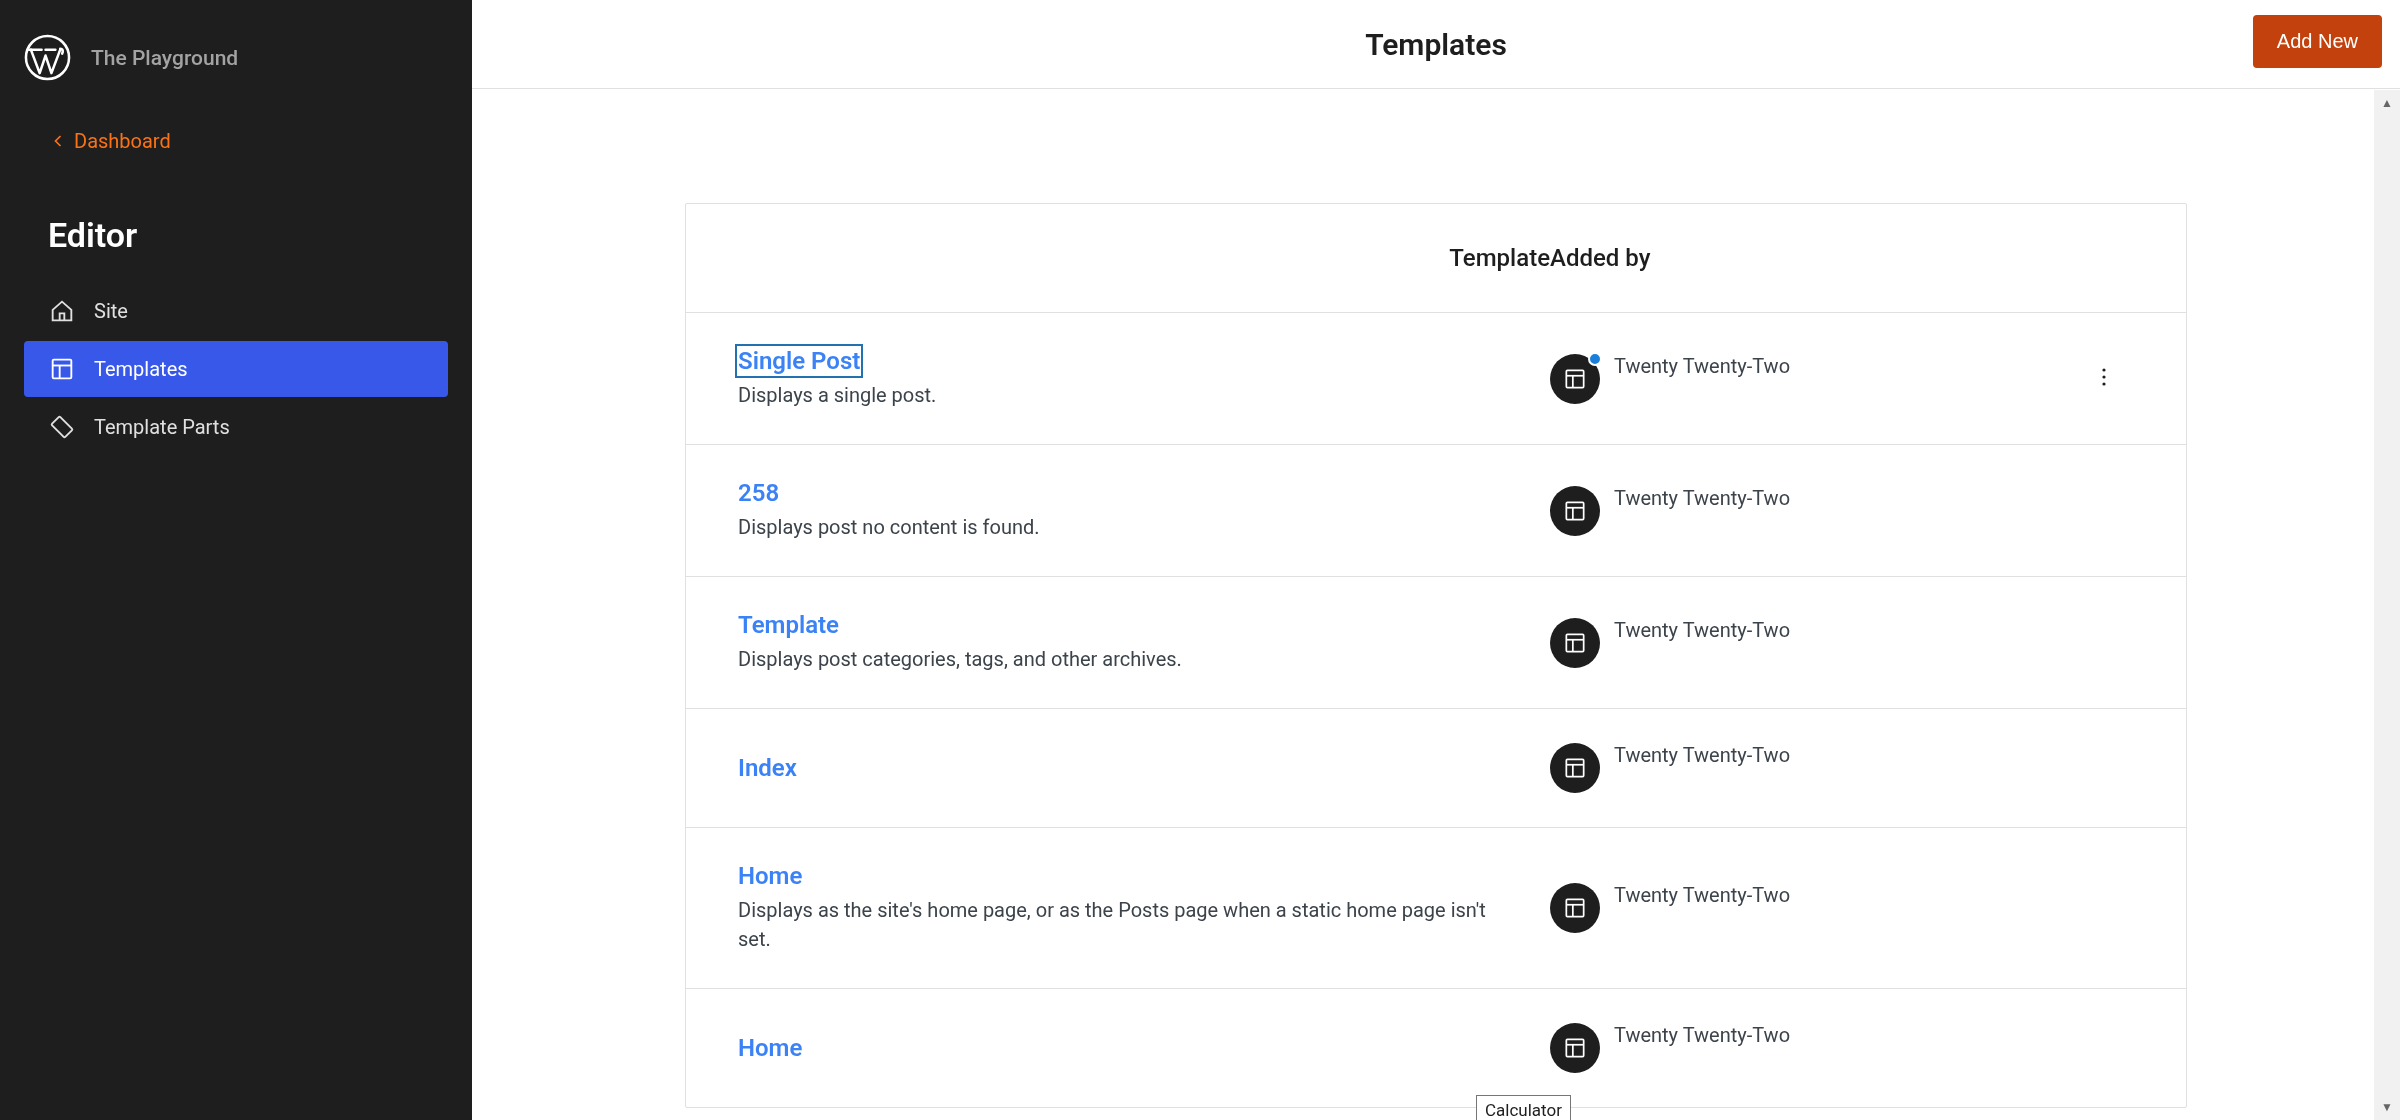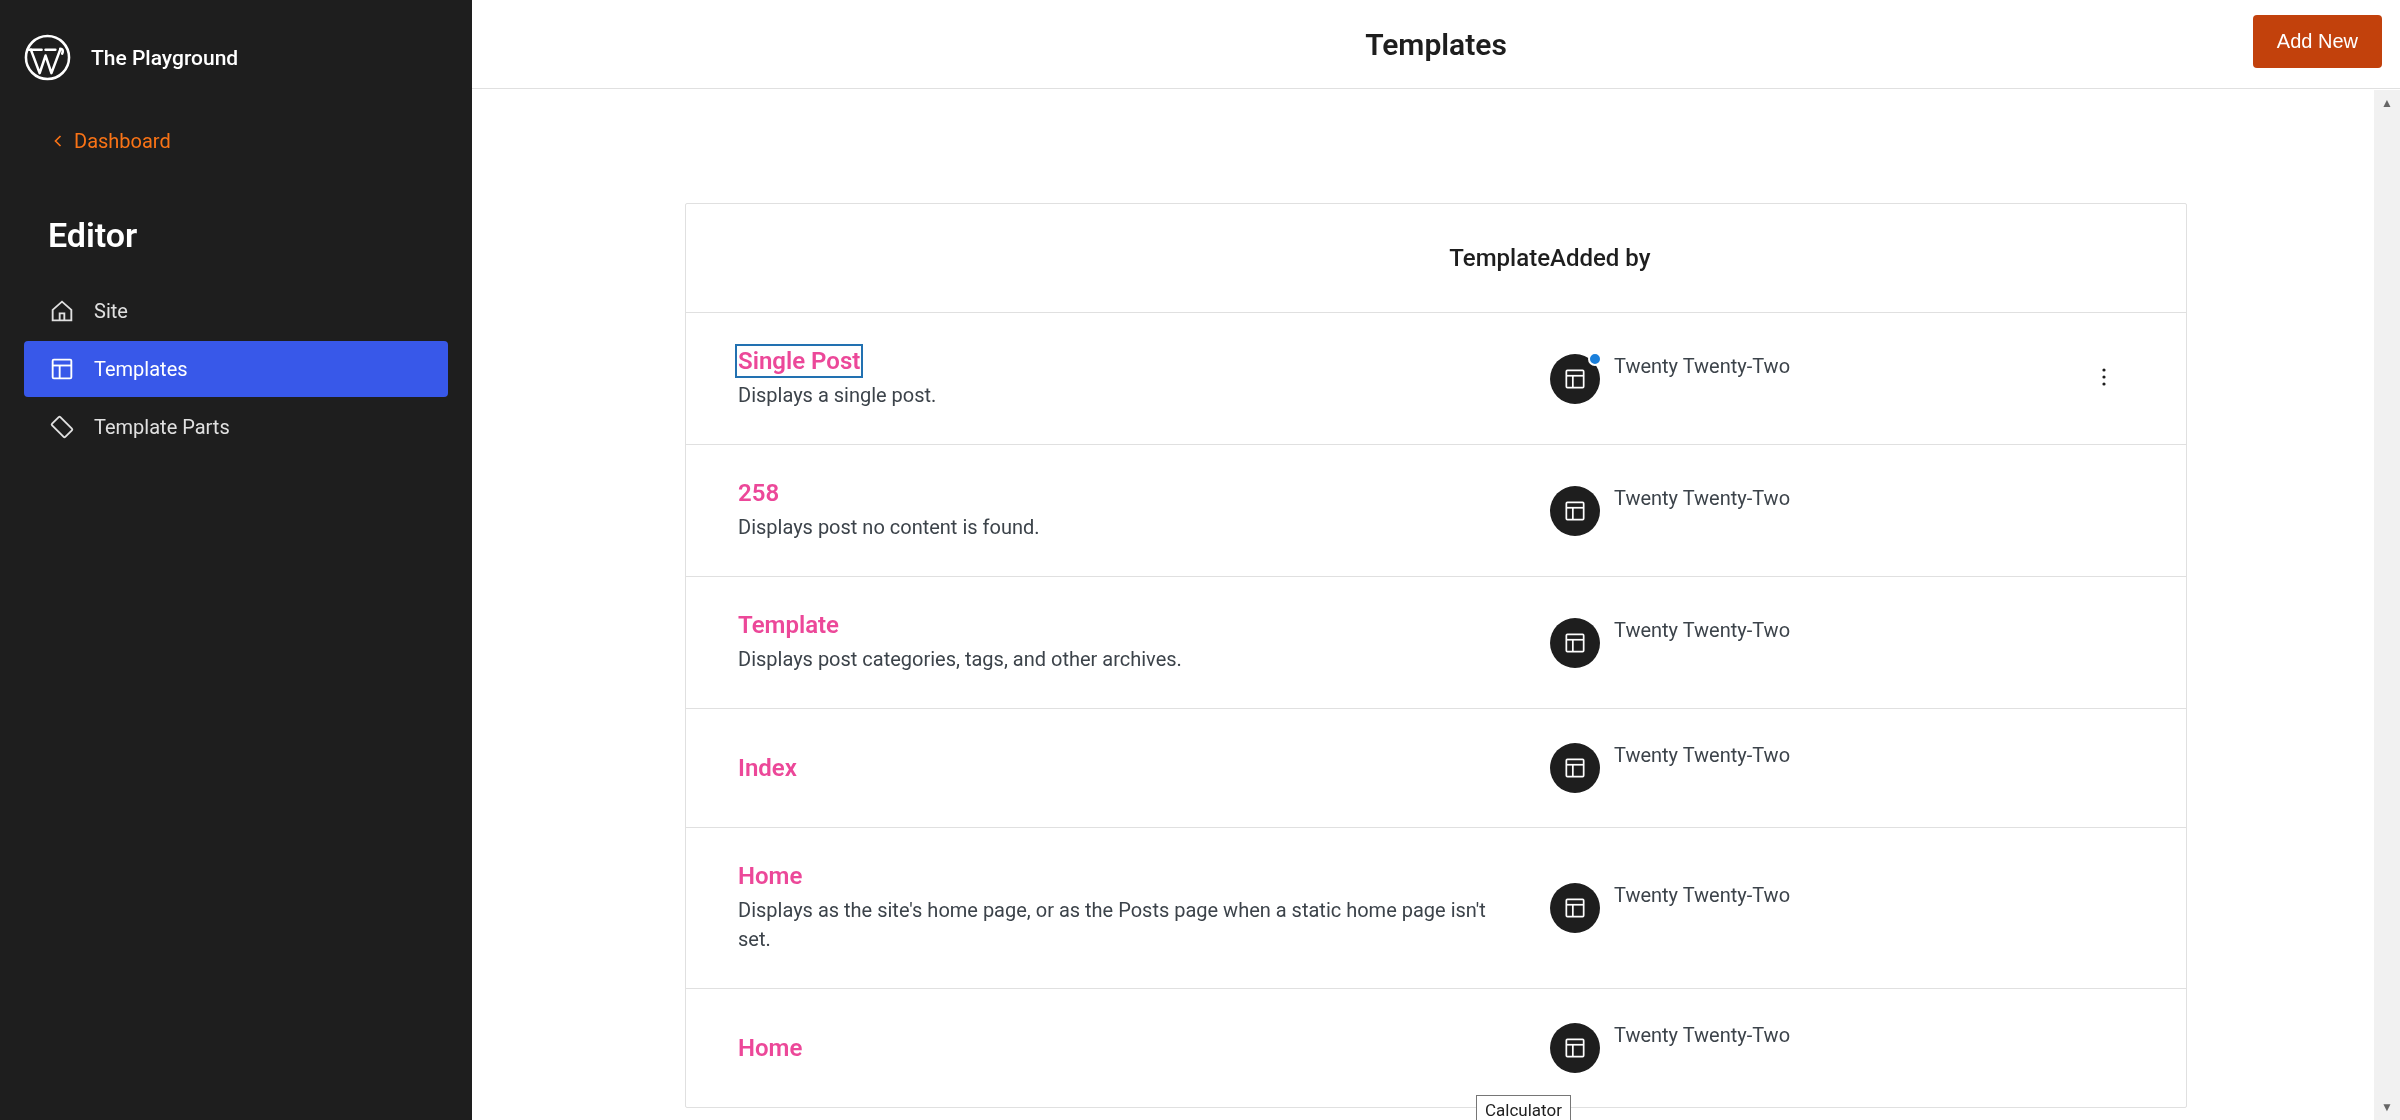--- a/index.html
+++ b/index.html
@@ -32,21 +32,21 @@
       width: 47px;
       height: 47px;
       display: flex;
       align-items: center;
       justify-content: center;
     }
     .wp-logo svg { width: 47px; height: 47px; }
     .site-title {
       font-size: 21px;
       font-weight: 500;
-      color: #ffffff;
+      color: #a3a3a3;
     }
     .back-link {
       display: flex;
       align-items: center;
       gap: 6px;
       padding: 18px 48px;
       font-size: 20px;
       color: #f97316;
       cursor: pointer;
     }
@@ -141,21 +141,21 @@
     .row:last-child { border-bottom: none; }
     .cell-template {
       flex: 0 0 812px;
       display: flex;
       flex-direction: column;
       gap: 6px;
     }
     .template-name {
       font-size: 24px;
       font-weight: 600;
-      color: #ec4899;
+      color: #3b82f6;
       width: fit-content;
       cursor: pointer;
     }
     .template-name.focused {
       outline: 2px solid #2271b1;
       outline-offset: 1px;
     }
     .template-desc {
       font-size: 20px;
       color: #3c434a;

